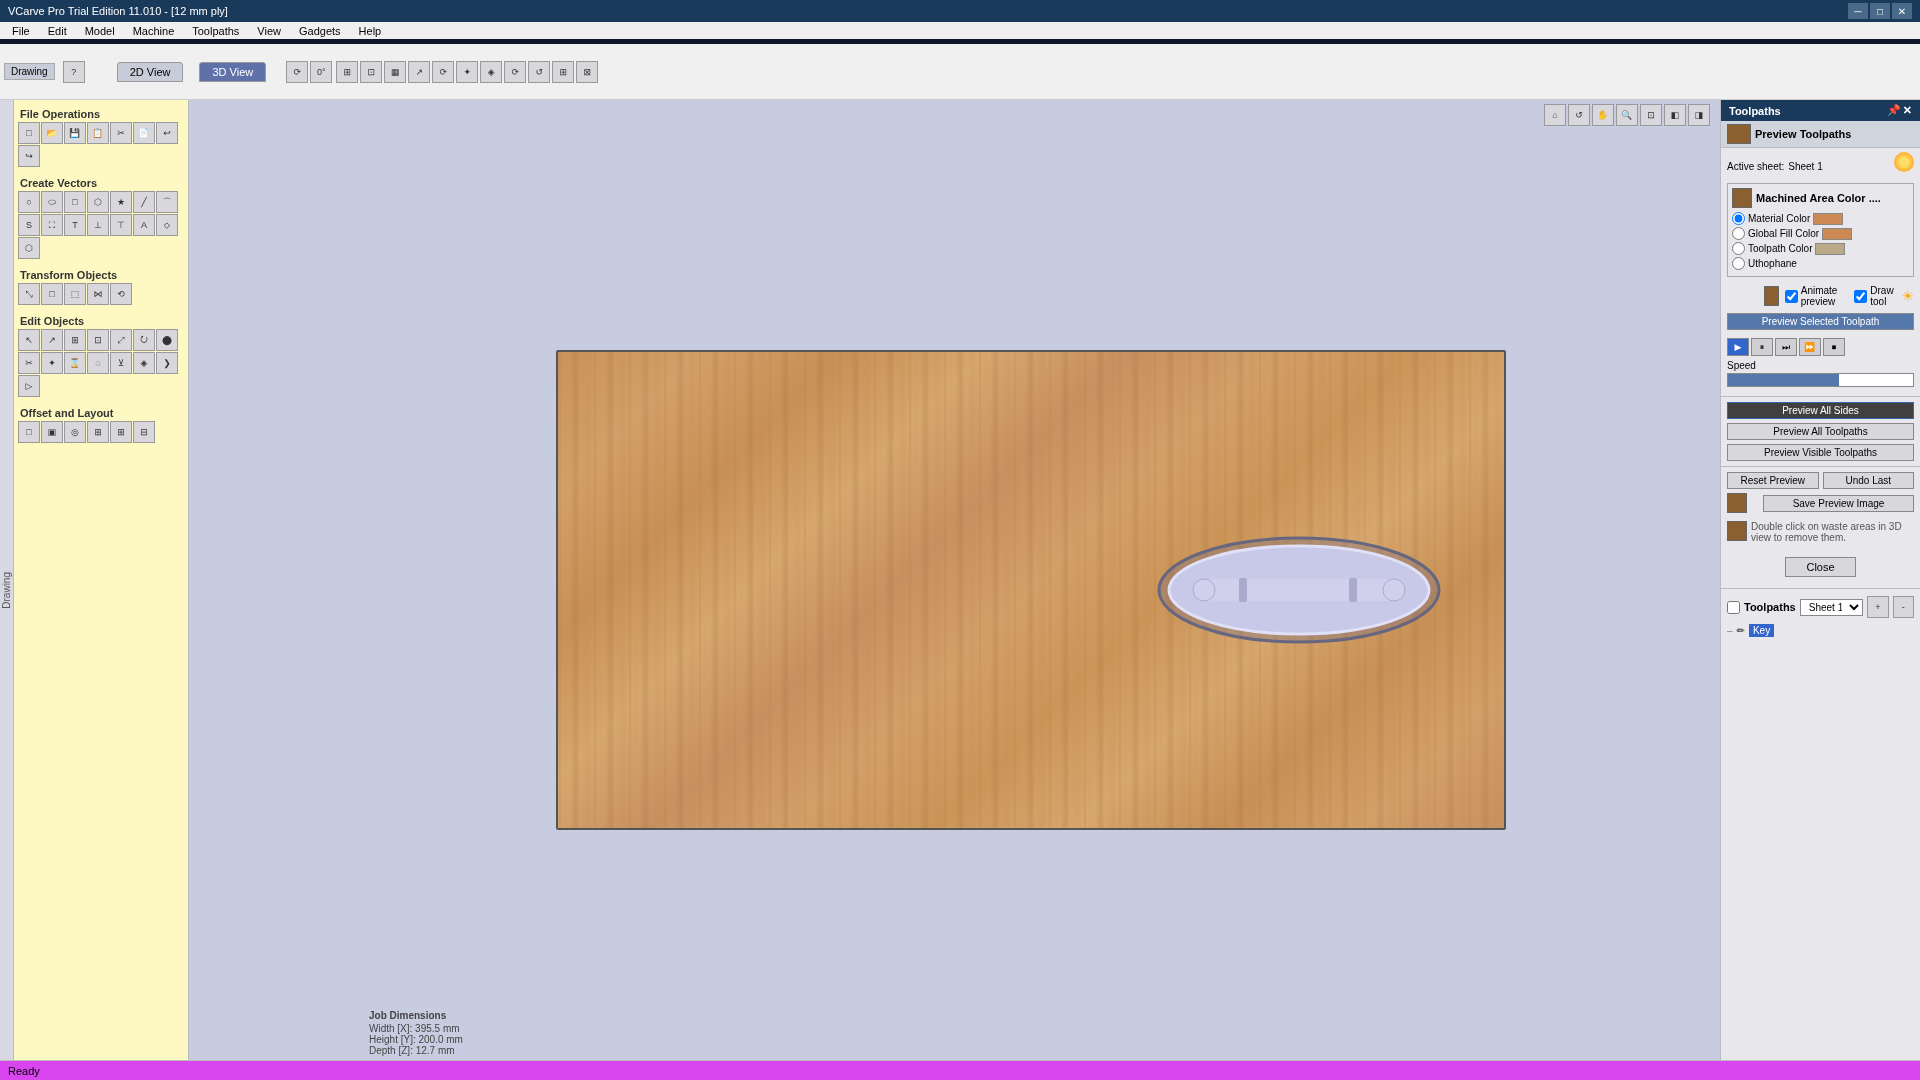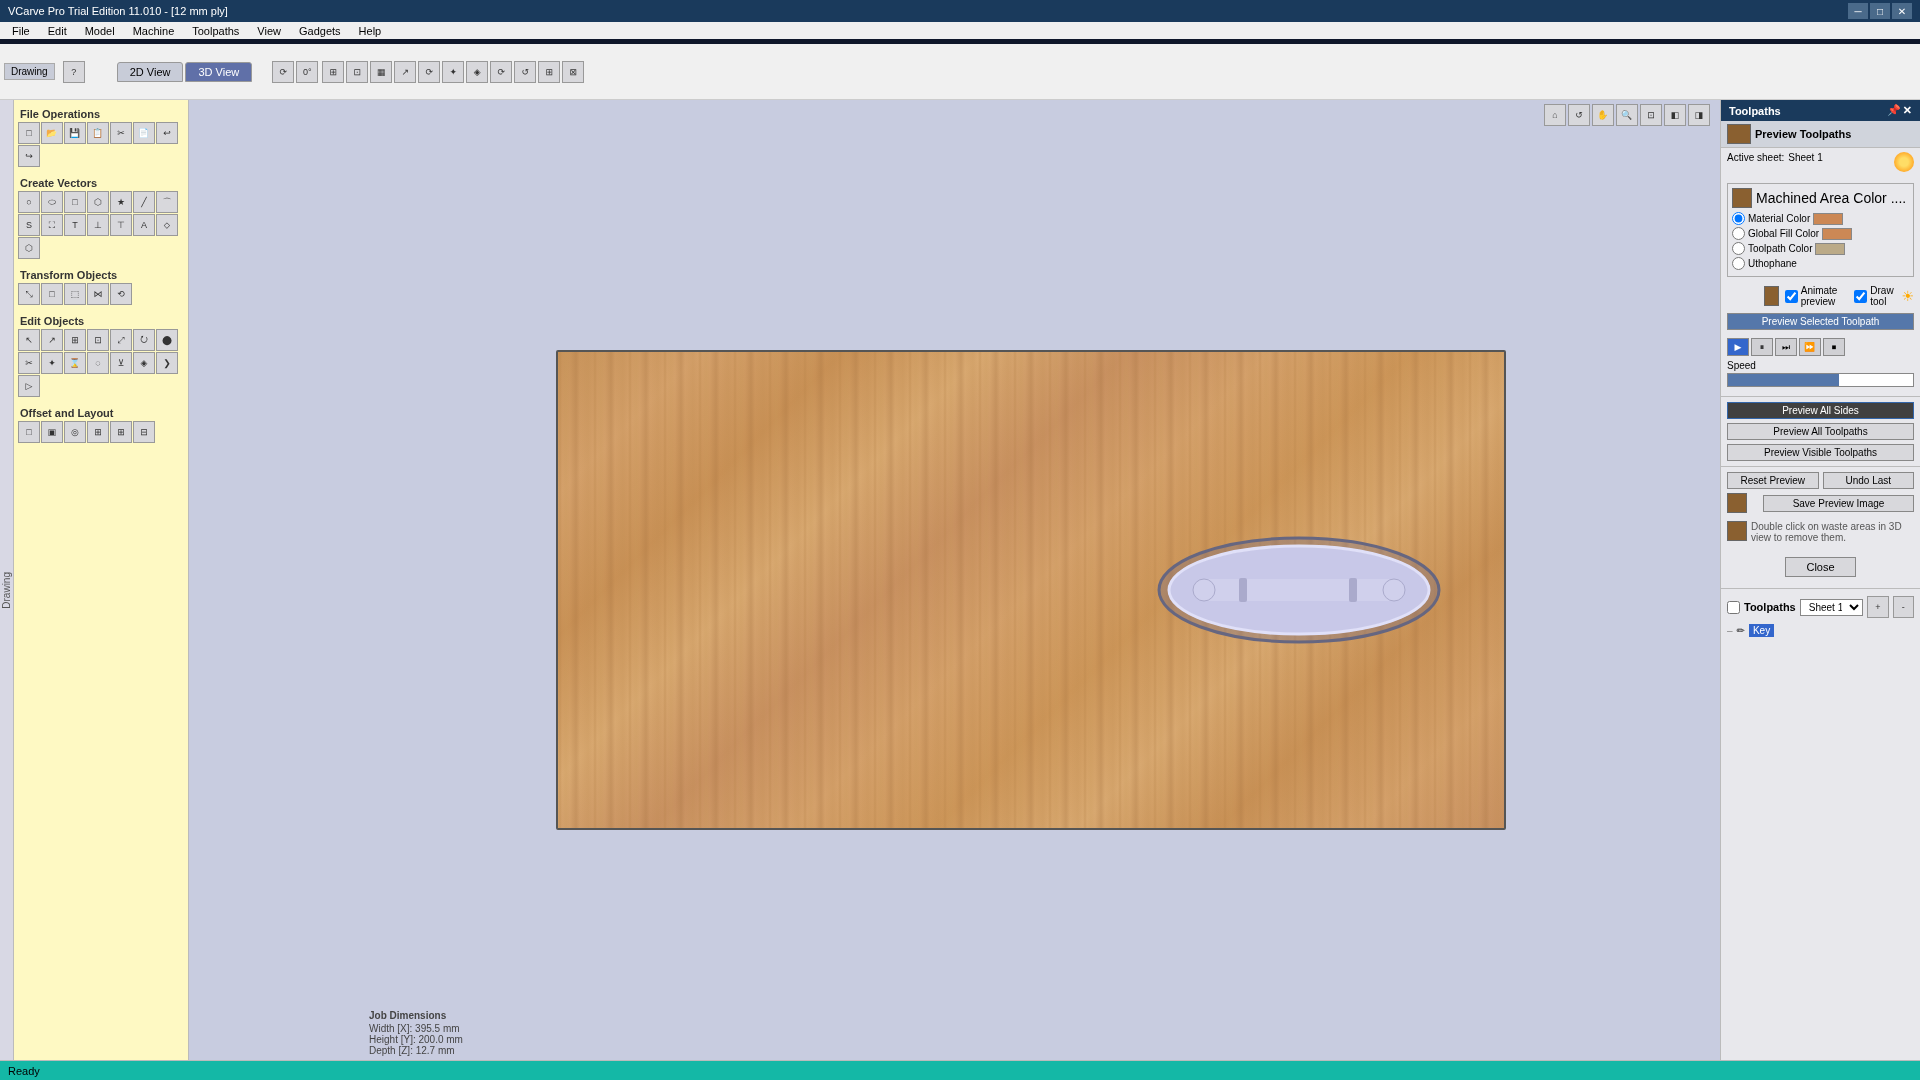--- a/index.html
+++ b/index.html
@@ -40,21 +40,21 @@
       display: flex;
       align-items: center;
       padding: 2px 4px;
       border-bottom: 1px solid #ccc;
       gap: 4px;
     }
 
     
     #view-tabs {
       display: flex;
-      gap: 2px;
+      gap: 16px;
       margin-right: 8px;
       padding-left: 20px;
     }
     .view-tab {
       padding: 3px 12px;
       background: #c8ccd8;
       border: 1px solid #999;
       cursor: pointer;
       font-size: 11px;
       border-radius: 3px 3px 0 0;
@@ -183,21 +183,21 @@
       align-items: center;
       gap: 4px;
     }
 
     .panel-content {
       padding: 4px 6px;
     }
 
     .panel-row {
       display: flex;
-      align-items: flex-start;
+      align-items: flex-end;
       gap: 4px;
       margin-bottom: 3px;
       font-size: 10px;
     }
 
     .panel-btn {
       background: #d8d8dc;
       border: 1px solid #888;
       padding: 2px 6px;
       cursor: pointer;
@@ -256,21 +256,21 @@
       font-size: 10px;
     }
 
     
     #statusbar {
       position: absolute;
       bottom: 0;
       left: 0;
       right: 0;
       height: 20px;
-      background: #14b8a6;
+      background: #d946ef;
       border-top: 1px solid #bbb;
       display: flex;
       align-items: center;
       padding: 0 8px;
       font-size: 11px;
     }
 
     
     #job-dims {
       position: absolute;
@@ -559,21 +559,21 @@
       <div class="panel-row">
         <span>Active sheet:</span>
         <span>Sheet 1</span>
         <div style="width:20px; height:20px; background: radial-gradient(circle, #ffdd66 30%, #ff8800 100%); border-radius:50%; margin-left:auto;"></div>
       </div>
     </div>
 
     <div style="border:1px solid #aaa; margin:4px 6px; padding:4px;">
       <div style="display:flex; align-items:center; gap:4px; margin-bottom:4px;">
         <div style="width:20px; height:20px; background:#8a6030; border:1px solid #666;"></div>
-        <span style="font-size:14px; font-weight:normal;text-align:center;">Machined Area Color ....</span>
+        <span style="font-size:11px; font-weight:bold;">Machined Area Color ....</span>
       </div>
       <div class="radio-group">
         <div class="radio-row">
           <input type="radio" name="coloropt" checked="" style="">
           <span>Material Color</span>
           <span class="color-swatch"></span>
         </div>
         <div class="radio-row">
           <input type="radio" name="coloropt" style="">
           <span>Global Fill Color</span>

